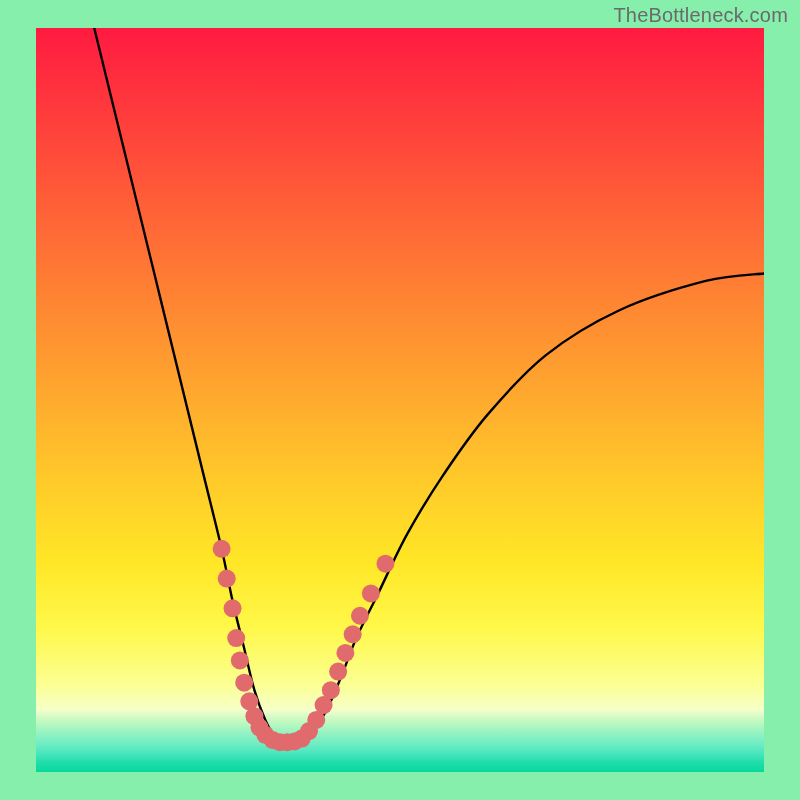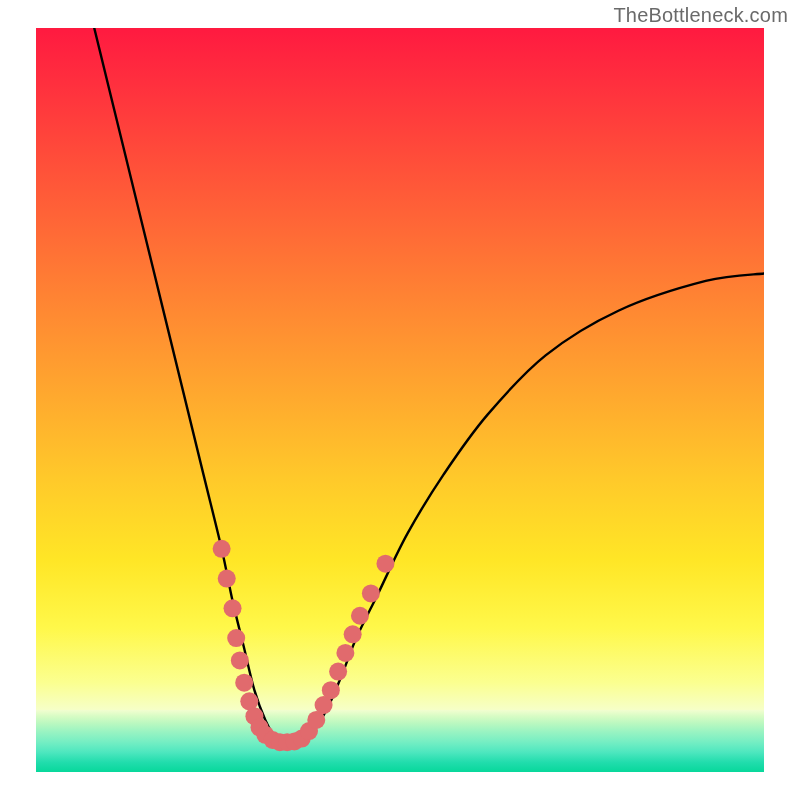--- a/index.html
+++ b/index.html
@@ -8,21 +8,21 @@
     width: 800px;
     height: 800px;
     background: #000;
     overflow: hidden;
     font-family: Arial, Helvetica, sans-serif;
   }
   .frame {
     position: relative;
     width: 800px;
     height: 800px;
-    background: #ffffff;
+    background: #86efac;
     text-align: center;
   }
   .watermark {
     position: absolute;
     top: 4px;
     right: 12px;
     color: #6a6a6a;
     font-size: 20px;
     font-weight: 500;
     letter-spacing: 0.2px;

